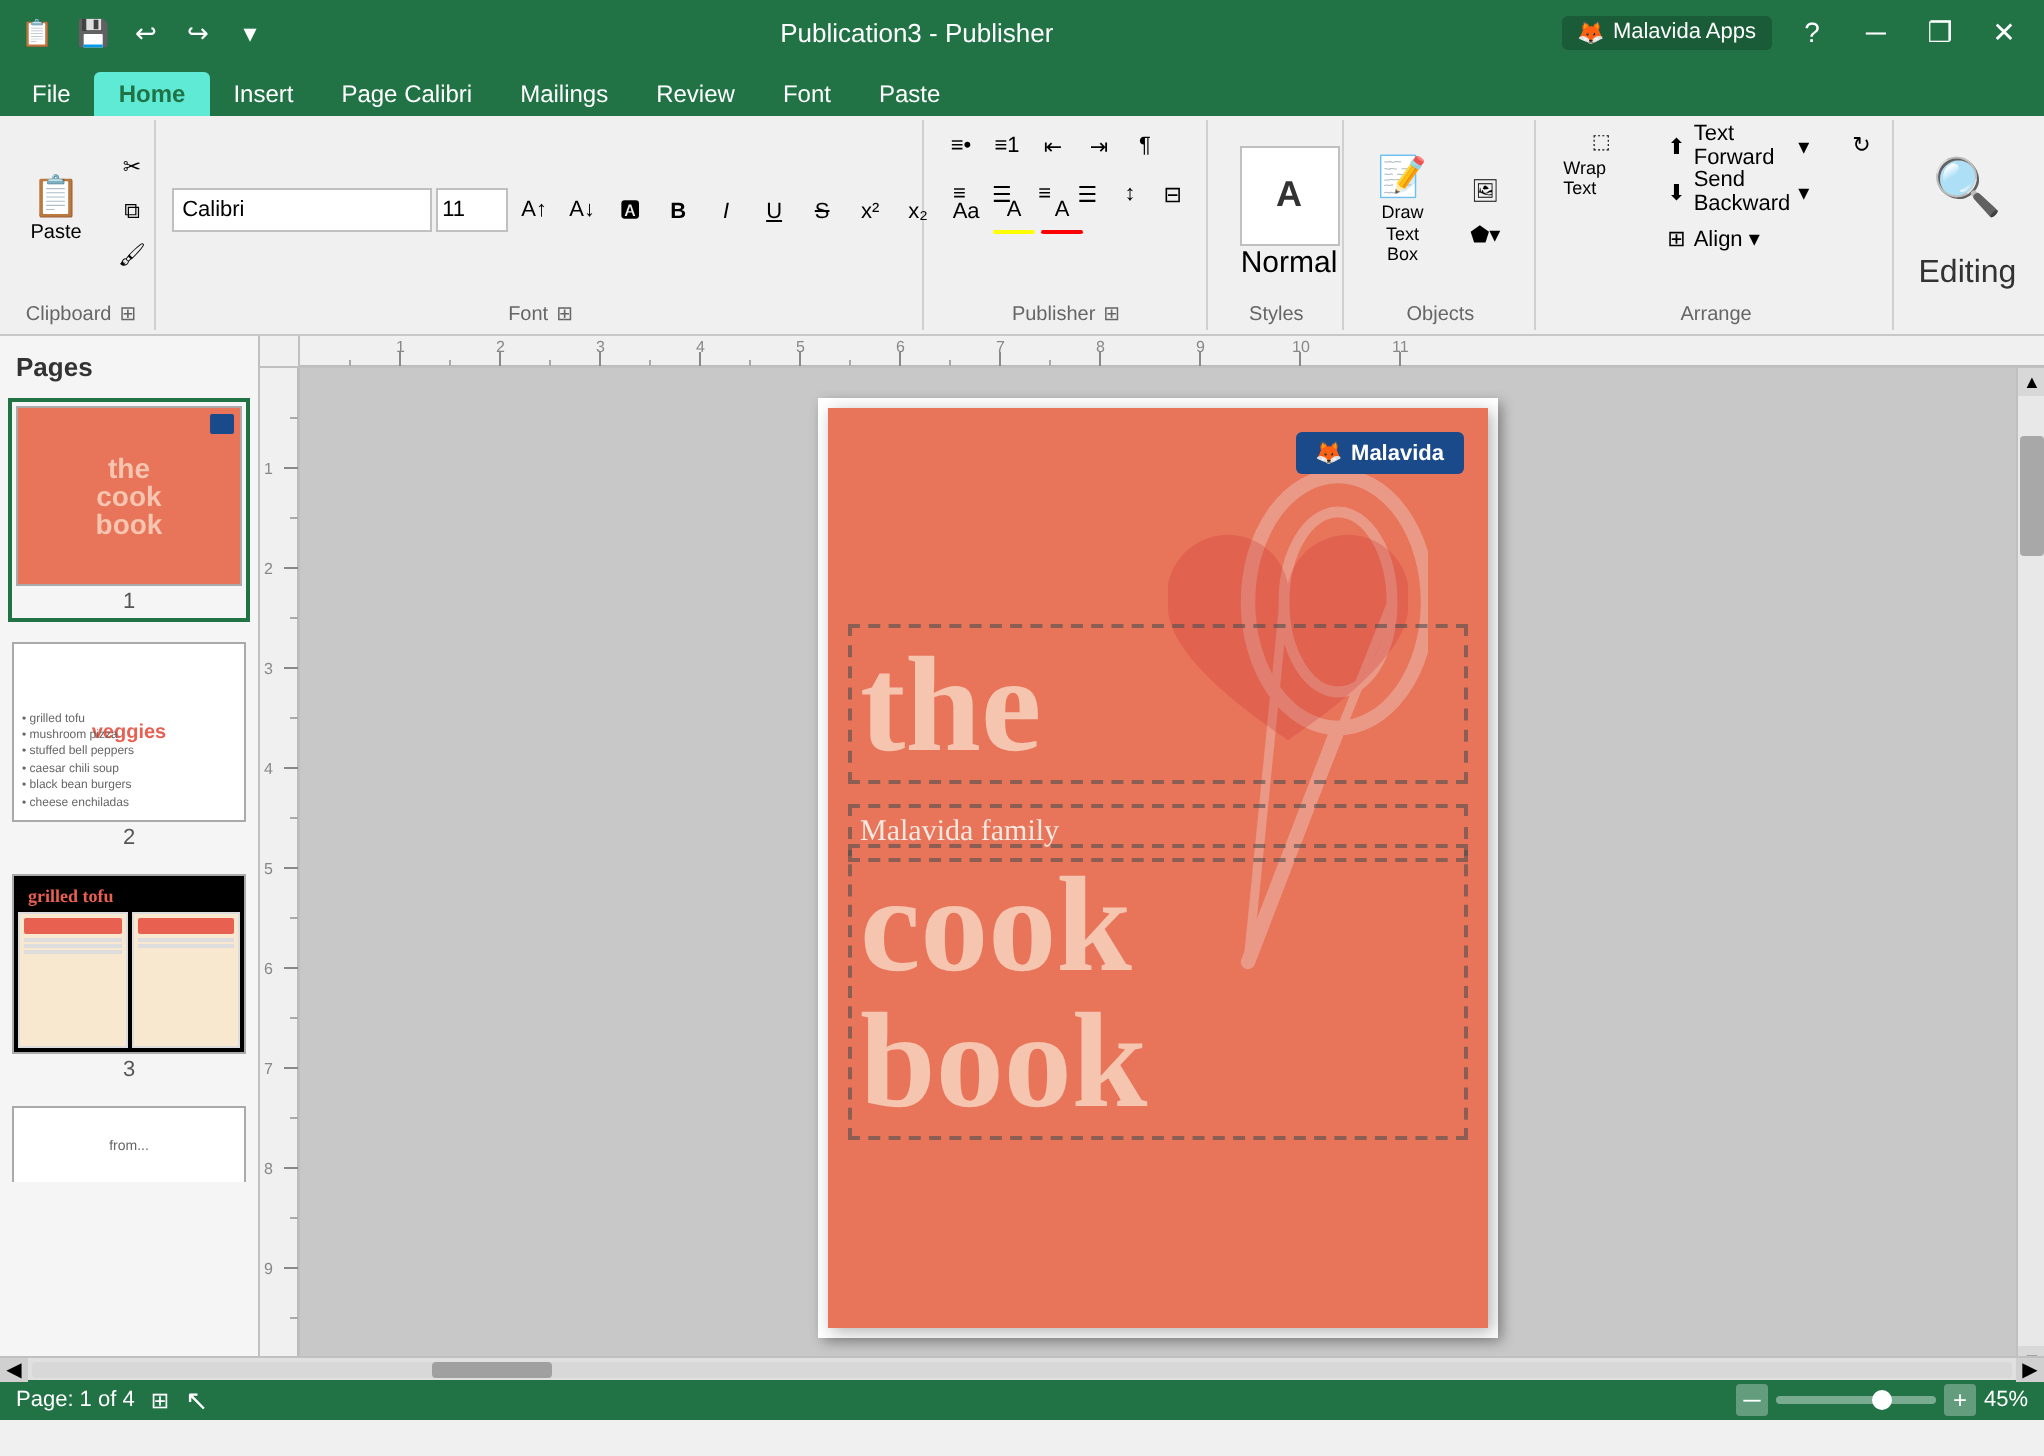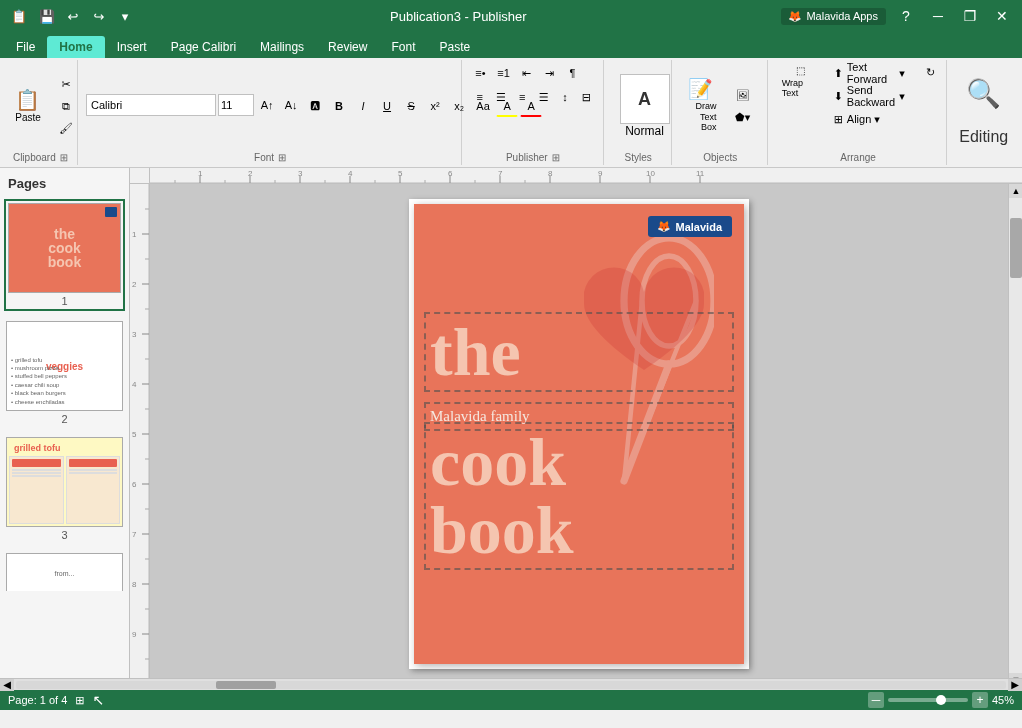--- a/index.html
+++ b/index.html
@@ -123,21 +123,21 @@
       background: #e8a07a;
       border: 1px solid #aaa;
       display: flex;
       align-items: center;
       justify-content: center;
       position: relative;
       overflow: hidden;
     }
     .page-thumb-img.page1 { background: #e8745a; }
     .page-thumb-img.page2 { background: white; }
-    .page-thumb-img.page3 { background: #fef9c3; }
+    .page-thumb-img.page3 { background: #000000; font-family: Liberation Serif, serif; }
     .page-thumb-img.page4 { background: white; }
     .page-thumb-num {
       text-align: center;
       font-size: 11px;
       color: #555;
       margin-top: 2px;
     }
 
     
     .doc-canvas {
@@ -352,33 +352,33 @@
       <span style="cursor:pointer;">⊞</span>
     </div>
   </div>
 
   <div class="ribbon-group">
     <div class="ribbon-group-content">
       <div class="styles-btn">
         <div class="styles-preview">
           <span>A</span>
         </div>
-        <span style="font-size:12px;">Normal</span>
+        <span style="font-size:15px;">Normal</span>
       </div>
     </div>
     <div class="ribbon-group-label">
       <span>Styles</span>
     </div>
   </div>
 
   <div class="ribbon-group">
     <div class="ribbon-group-content">
       <div class="ribbon-btn ribbon-btn-large">
         <div class="icon">📝</div>
-        <span style="font-size:9px;text-align:right;max-width:50px;line-height:1.2;">Draw Text Box</span>
+        <span style="font-size:9px;text-align:center;max-width:50px;line-height:1.2;">Draw Text Box</span>
       </div>
       <div style="display:flex;flex-direction:column;gap:2px;">
         <div class="ribbon-btn ribbon-btn-small">🖼</div>
         <div class="ribbon-btn ribbon-btn-small">⬟▾</div>
       </div>
     </div>
     <div class="ribbon-group-label">
       <span>Objects</span>
     </div>
   </div>

